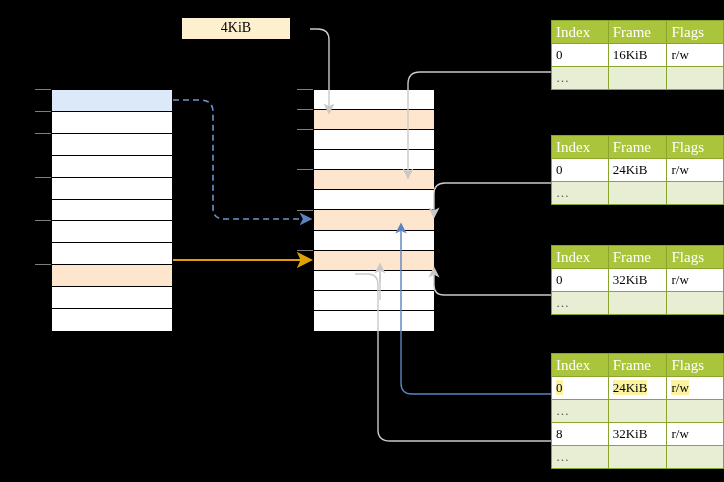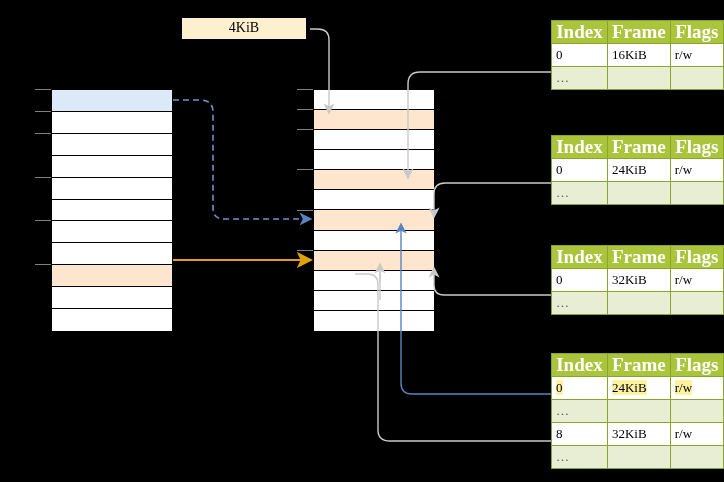--- a/index.html
+++ b/index.html
@@ -15,43 +15,43 @@
 
   
   .tick{position:absolute;height:1px;background:#7f7f7f;}
 
   
   .ptable{position:absolute;border-collapse:collapse;table-layout:fixed;
           border:1px solid #8aa52b;background:#fff;}
   .ptable td,.ptable th{border:1px solid #8aa52b;box-sizing:border-box;
           font-family:"Liberation Serif", serif;font-size:13px;color:#000;
           padding:1px 4px;height:22px;line-height:20px;vertical-align:middle;}
-  .ptable th{background:#aac43c;color:#ffffff;font-weight:bold;text-align:center;
-          border-color:#8aa52b;font-size:19px;}
+  .ptable th{background:#aac43c;color:#ffffff;font-weight:normal;text-align:left;
+          border-color:#8aa52b;font-size:15px;}
   .ptable td.idx{width:58px;}
   .ptable td.frm{width:60px;}
   .ptable td.flg{width:58px;}
   .ptable tr.ell td{background:#e7eed3;color:#555;}
   .ptable tr.hl td{background:#fff;}
   .ptable tr.hl td span.mark{background:#fcf3a0;}
 
   
   .labelbox{position:absolute;background:#fdf0cf;color:#000;
             font-family:"Liberation Serif", serif;font-size:14px;
             text-align:center;line-height:20px;}
 
   svg.wires{position:absolute;left:0;top:0;width:724px;height:482px;
             pointer-events:none;}
 </style>
 </head>
 <body>
 
 <div id="stage">
 
-  <div class="labelbox" id="label-4kib" style="left:182px;top:18px;width:124px;height:21px;">4KiB</div>
+  <div class="labelbox" id="label-4kib" style="left:182px;top:18px;width:108px;height:21px;">4KiB</div>
 
   <div class="memcol" id="left-col" style="left:51px;top:89px;width:122px;height:241px;">
       <div class="memrow blue" style="height: 21.9091px;"></div>
       <div class="memrow " style="height: 21.9091px;"></div>
       <div class="memrow " style="height: 21.9091px;"></div>
       <div class="memrow " style="height: 21.9091px;"></div>
       <div class="memrow " style="height: 21.9091px;"></div>
       <div class="memrow " style="height: 21.9091px;"></div>
       <div class="memrow " style="height: 21.9091px;"></div>
       <div class="memrow " style="height: 21.9091px;"></div>

